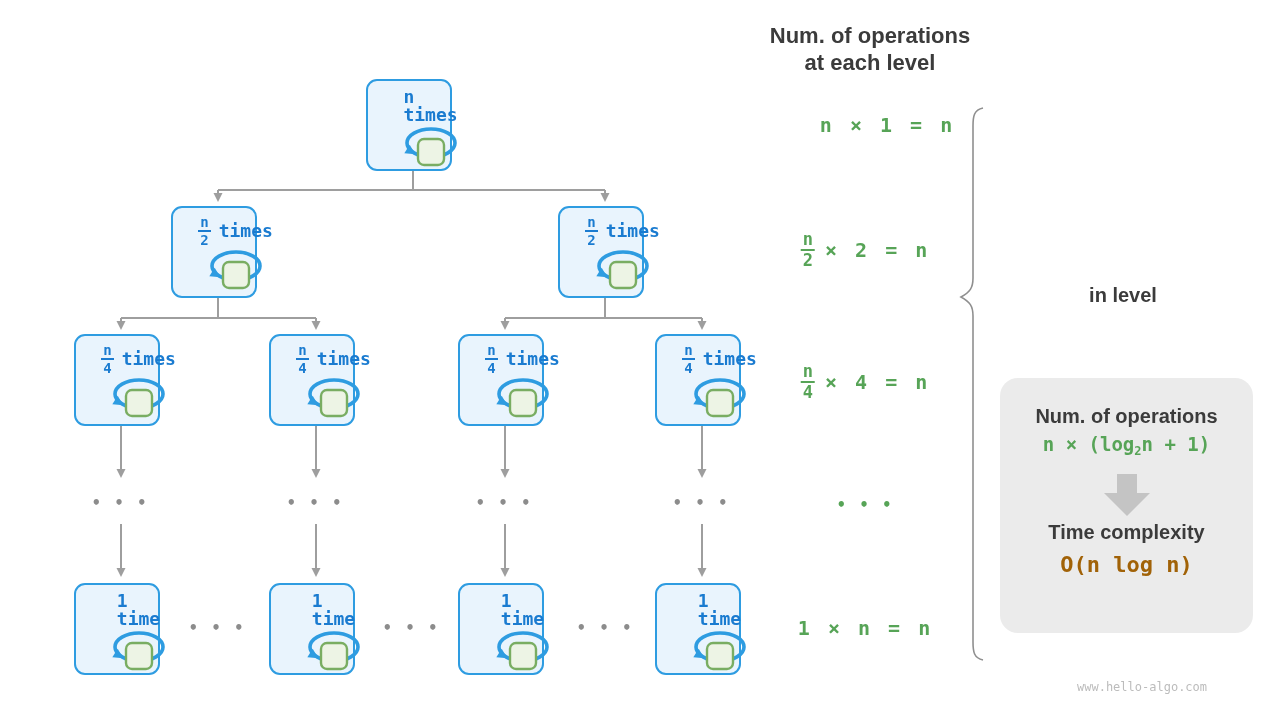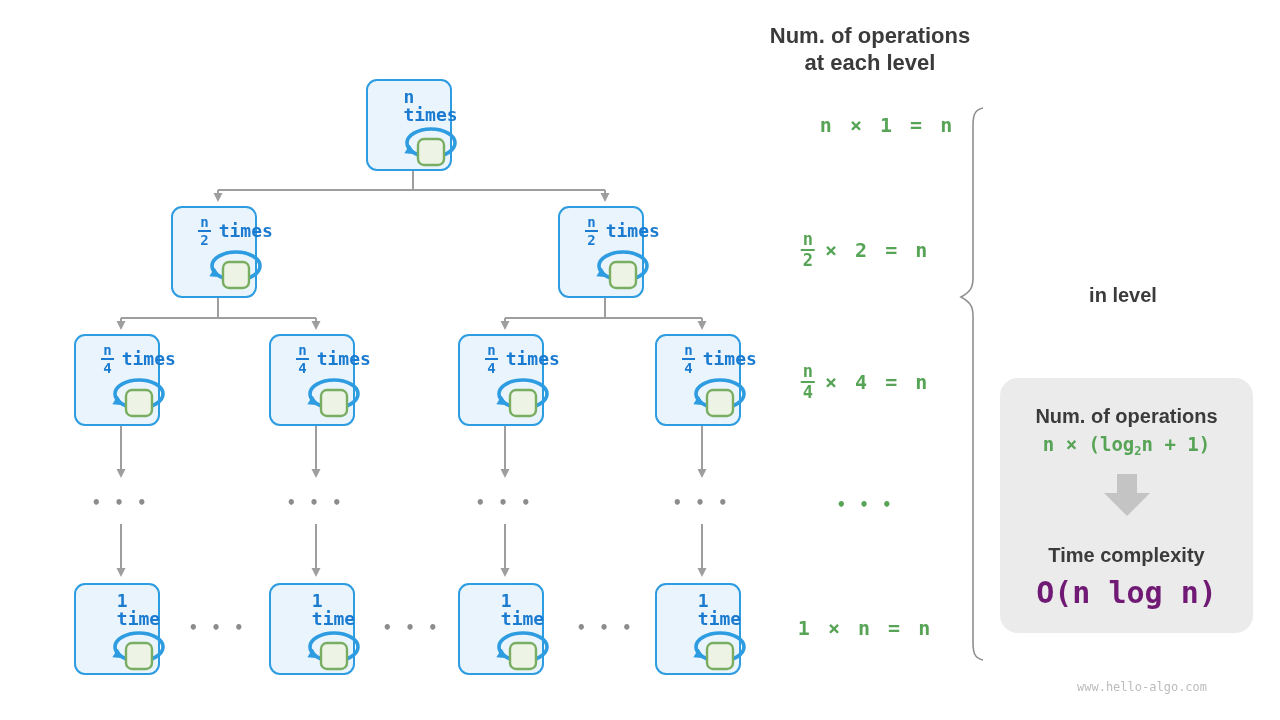--- a/index.html
+++ b/index.html
@@ -43,26 +43,26 @@
   .brace-svg{position:absolute;left:957px;top:106px;}
   .brace-label{position:absolute;left:1018px;top:281px;width:210px;
        text-align:center;font-size:20px;color:#3b3b3b;line-height:28px;font-weight:bold;}
   .mono-green{color:#57a457;font-family:"DejaVu Sans Mono",monospace;font-weight:bold;}
   .brace-label sub, .sum-formula sub{font-size:12px;vertical-align:-4px;}
 
   
   .summary{position:absolute;left:1000px;top:378px;width:253px;height:255px;
        background:#ebebeb;border-radius:18px;text-align:center;box-sizing:border-box;}
   .sum-title{margin-top:27px;font-size:20px;font-weight:bold;color:#3b3b3b;}
-  .sum-title.second{margin-top:24px;}
+  .sum-title.second{margin-top:1px;}
   .sum-formula{margin-top:5px;font-family:"DejaVu Sans Mono",monospace;
        font-size:19px;font-weight:bold;color:#57a457;white-space:nowrap;}
   .sum-arrow{margin-top:16px;}
   .sum-complexity{margin-top:8px;font-family:"DejaVu Sans Mono",monospace;
-       font-size:30px;font-weight:bold;color:#701a75;}
+       font-size:22px;font-weight:bold;color:#a16207;}
 
   .watermark{position:absolute;left:1077px;top:680px;color:#bcbcbc;
        font-family:"DejaVu Sans Mono",monospace;font-size:12px;}
 </style>
 </head>
 <body>
 
 <div class="canvas">
 
   <svg class="connectors" width="1280" height="720" viewBox="0 0 1280 720">

